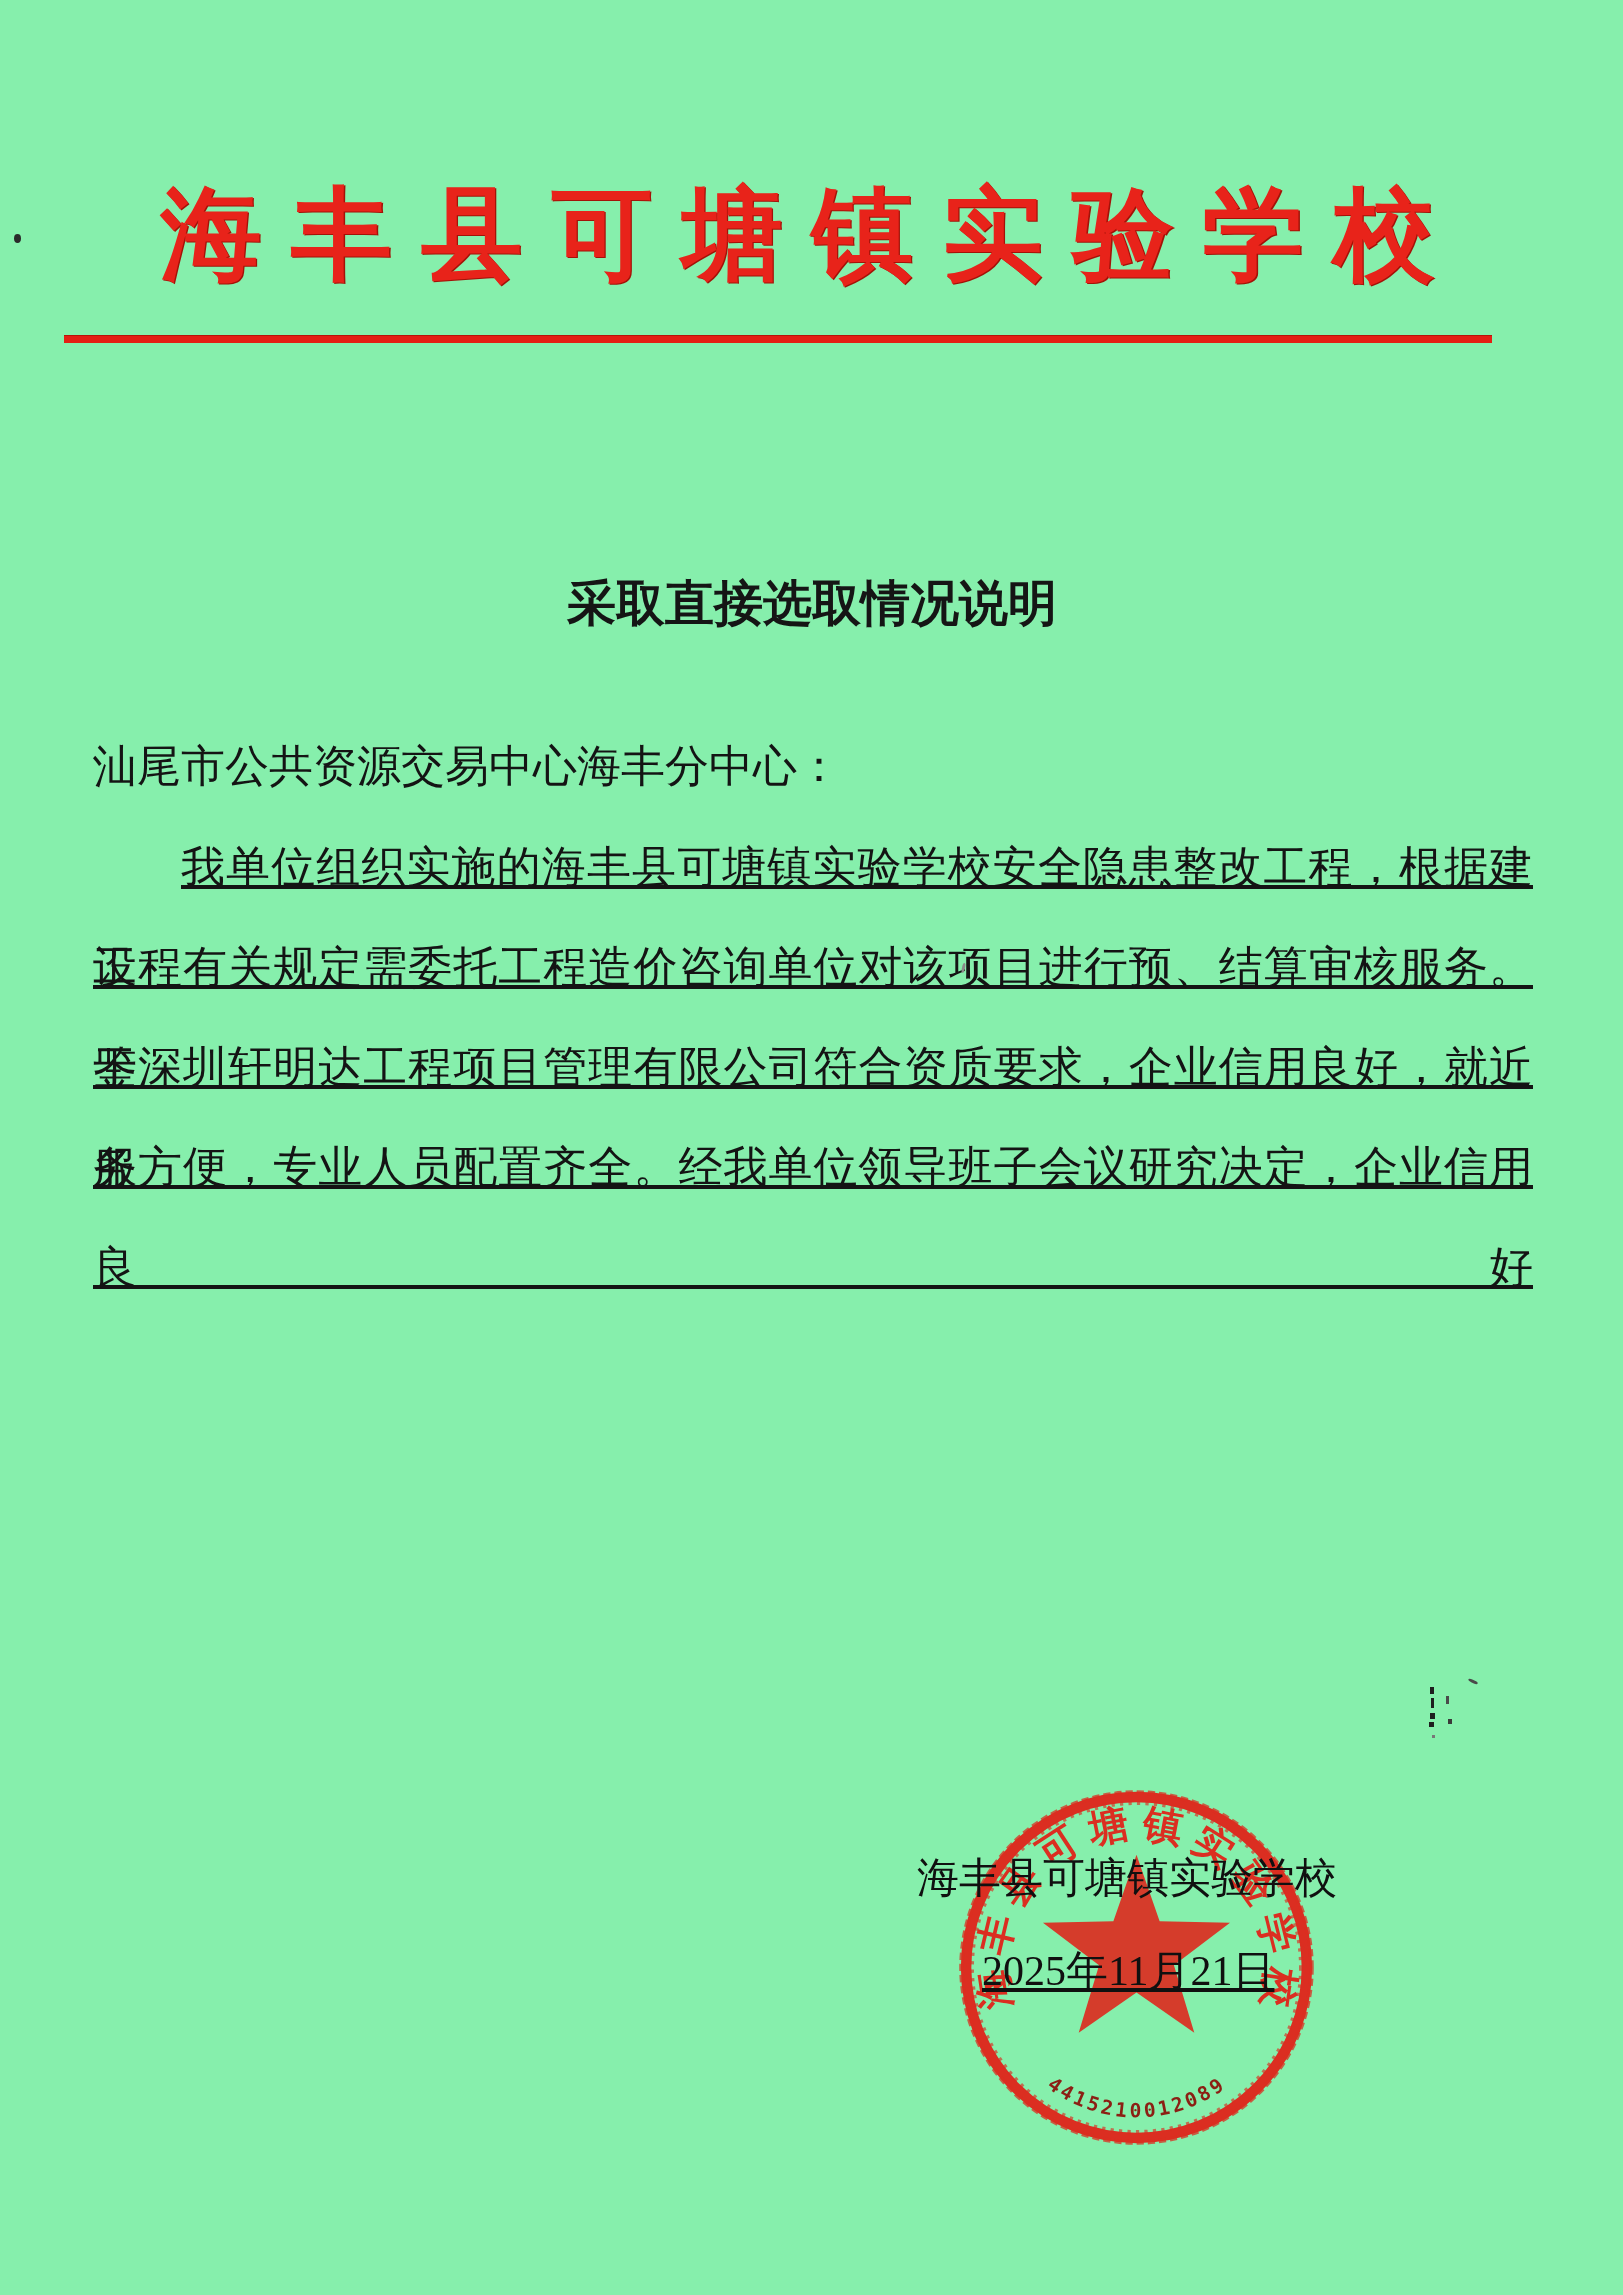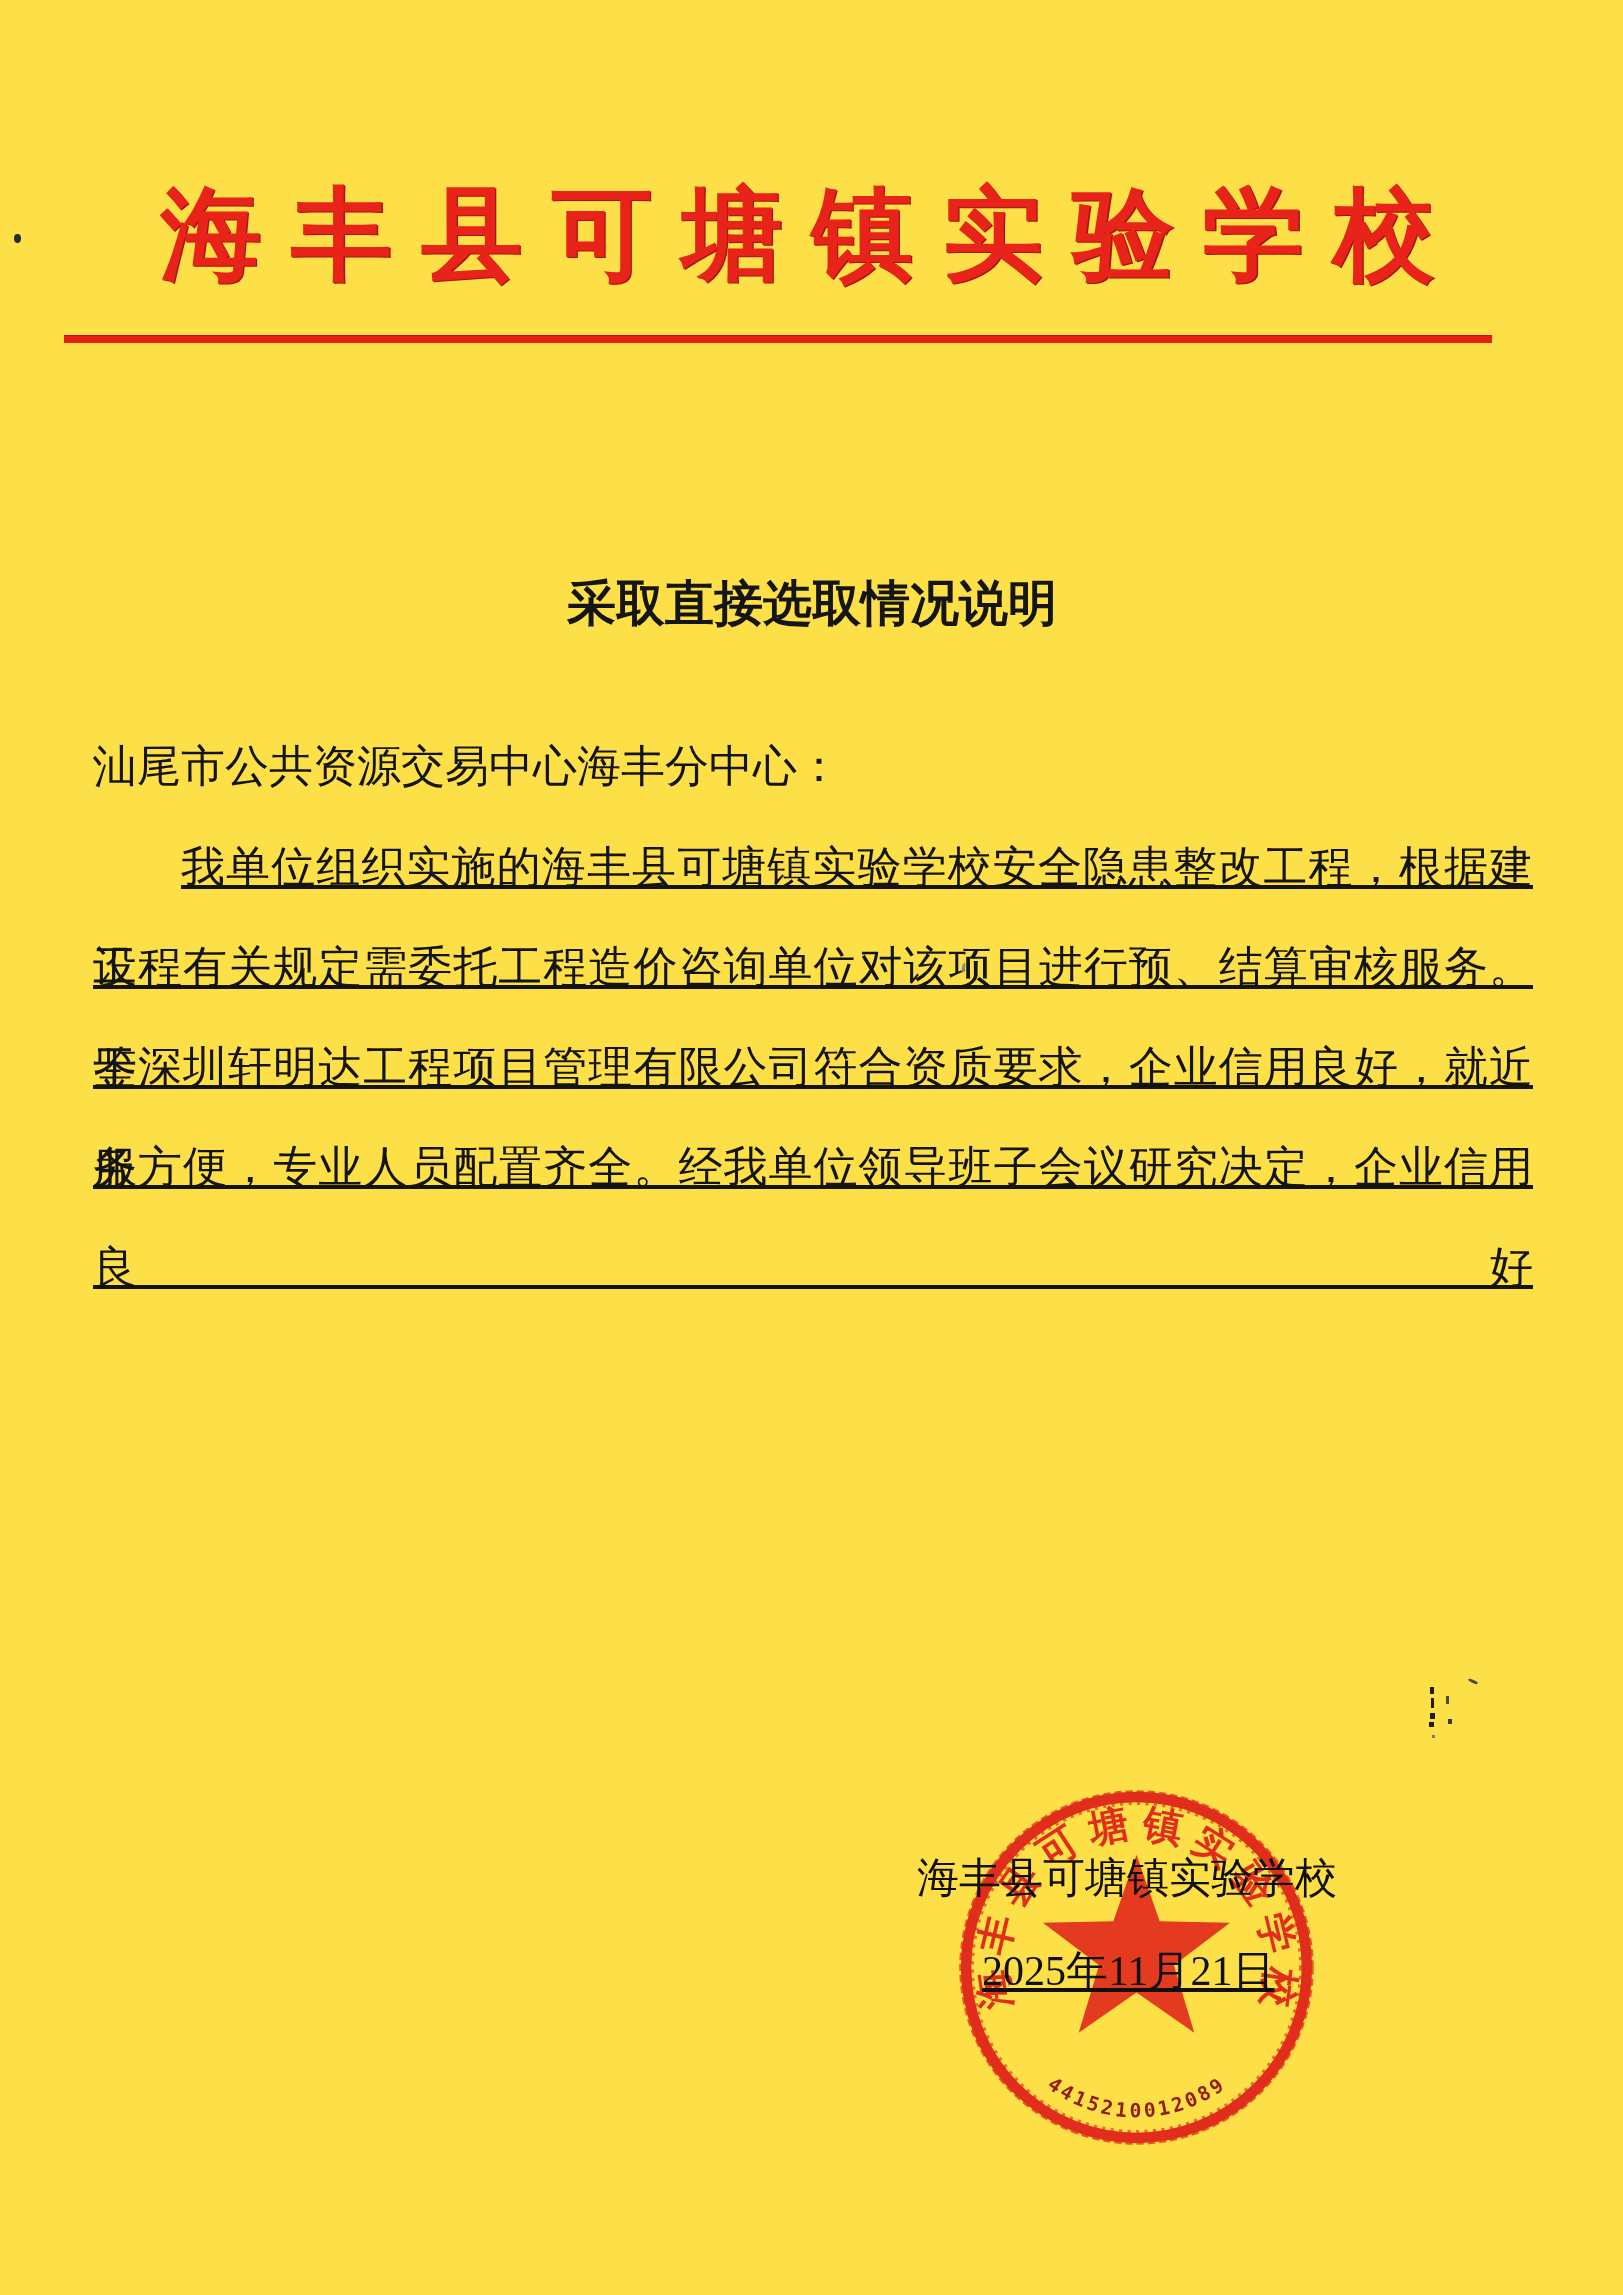--- a/index.html
+++ b/index.html
@@ -5,21 +5,21 @@
   html, body {
     margin: 0;
     padding: 0;
     background: #e9e9e9;
   }
   .page {
     position: relative;
     width: 1624px;
     height: 2295px;
     margin: 0 auto;
-    background: #fde047;
+    background: #86efac;
     overflow: hidden;
     font-family: "Liberation Serif", "DejaVu Serif", serif;
     color: #141414;
   }
 
   
   .letterhead {
     position: absolute;
     top: 180px;
     left: 0;

